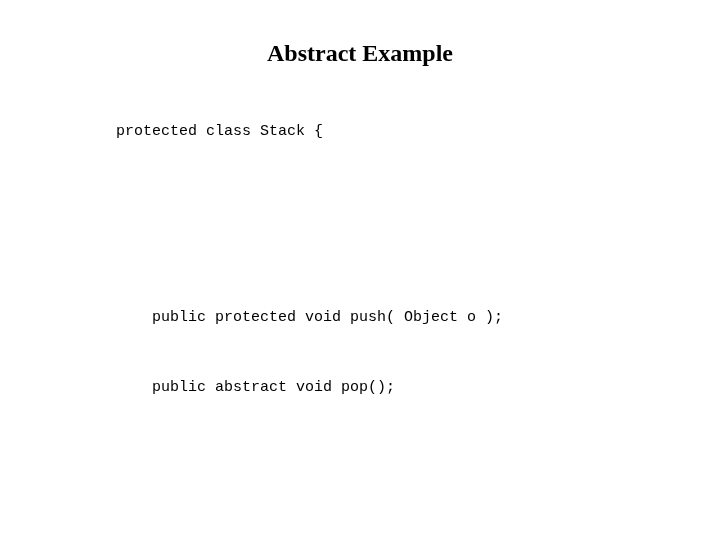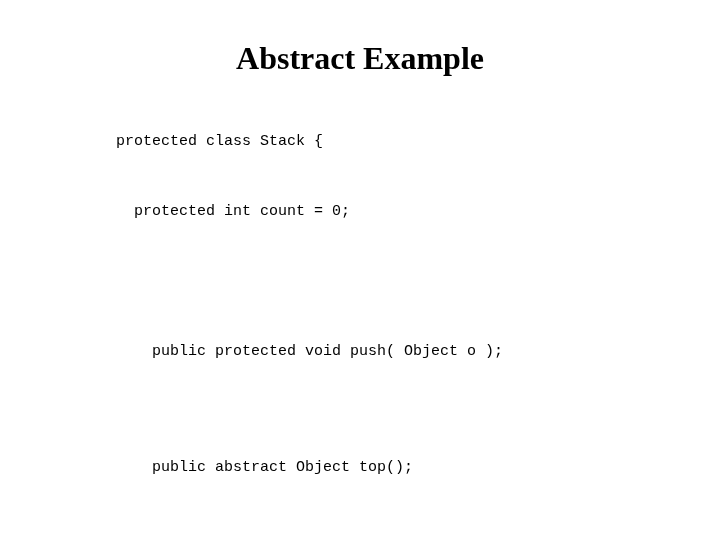--- a/index.html
+++ b/index.html
@@ -19,21 +19,21 @@
       justify-content: flex-start;
       padding-top: 40px;
     }
 
     .slide-container {
       width: 680px;
       background: #ffffff;
     }
 
     .slide-title {
-      font-size: 32px;
+      font-size: 24px;
       font-weight: bold;
       text-align: center;
       color: #000000;
       margin-bottom: 30px;
       font-family: 'Times New Roman', Times, serif;
     }
 
     .code-block {
       font-family: 'Courier New', Courier, monospace;
       font-size: 15px;
@@ -45,28 +45,27 @@
   </style>
 </head>
 <body>
 
 <div class="slide-container">
   <h1 class="slide-title">Abstract Example</h1>
 
   <div class="code-block">
     <span>protected class Stack {</span>
     <br>
-    <span>  protected int count = 0;</span>
     <br>
     <span></span>
     <br>
     <span>    public protected void push( Object o );</span>
     <br>
+    <span>    public abstract void pop();</span>
     <br>
-    <span>    public abstract Object top();</span>
     <br>
     
     <br>
     <span></span>
     <br>
     
     <br>
     
     <br>
     

